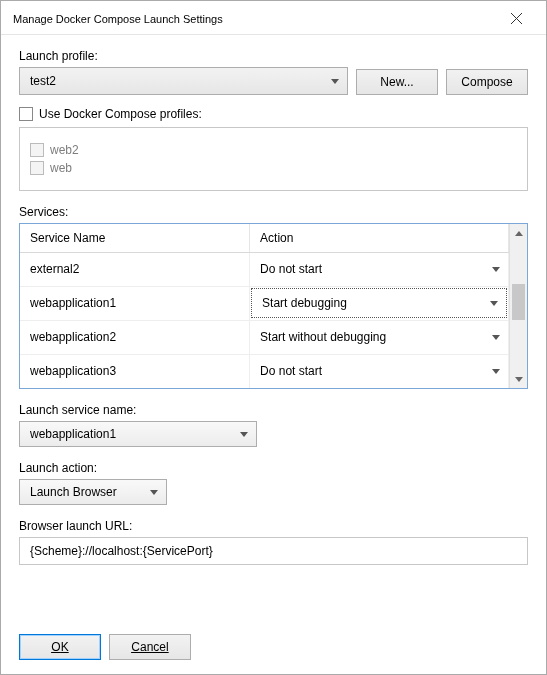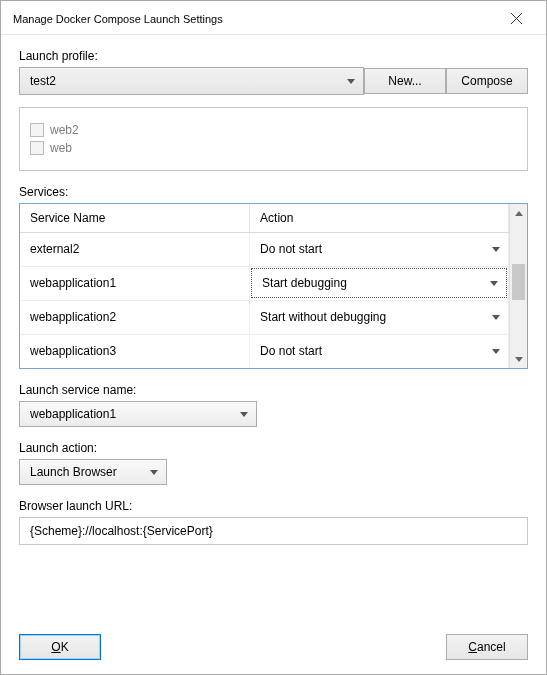--- a/index.html
+++ b/index.html
@@ -30,21 +30,21 @@
     cursor: pointer;
   }
   .close-btn svg { stroke: #333; stroke-width: 1; }
   .content {
     padding: 14px 18px 10px 18px;
     flex: 1;
     display: flex;
     flex-direction: column;
   }
   .label { margin-bottom: 4px; }
-  .row { display: flex; margin-bottom: 12px; align-items: center; }
+  .row { display: flex; gap: 8px; margin-bottom: 12px; align-items: flex-end; }
   .select, .input, .btn, .action-select {
     font: inherit;
     border: 1px solid #adadad;
     background: #fff;
     height: 26px;
   }
   .profile-select {
     flex: 1;
     background: linear-gradient(#f2f2f2,#e6e6e6);
     border: 1px solid #adadad;
@@ -140,22 +140,23 @@
     display: inline-flex; align-items: center; justify-content: space-between;
     background: linear-gradient(#f9f9f9,#ececec);
     border: 1px solid #adadad;
     height: 26px; padding: 0 8px 0 10px; cursor: pointer;
   }
   .url-input {
     width: 100%; height: 28px; border: 1px solid #c7c7c7;
     padding: 0 10px; font: inherit; background: #fff;
   }
   .footer {
-    display: flex; justify-content: space-between; gap: 8px;
+    display: flex; justify-content: flex-start; gap: 8px;
     padding: 8px 18px 14px 18px;
+    text-decoration: underline;
   }
   .spacer-flex { flex: 1; }
   .underline-first::first-letter { text-decoration: underline; }
 </style>
 </head>
 <body>
 
 <div class="titlebar">
   <span class="title">Manage Docker Compose Launch Settings</span>
   <div class="close-btn">
@@ -171,20 +172,24 @@
   <div class="label">Launch profile:</div>
   <div class="row">
     <div class="profile-select">
       <span>test2</span>
       <span class="caret-down"></span>
     </div>
     <button class="btn">New...</button>
     <button class="btn">Compose</button>
   </div>
 
+  <div class="checkbox-row">
+    <span class="chk"></span>
+    <span>Use Docker Compose profiles:</span>
+  </div>
 
   <div class="profiles-box">
     <div class="checkbox-row">
       <span class="chk disabled"></span>
       <span class="disabled-text">web2</span>
     </div>
     <div class="checkbox-row">
       <span class="chk disabled"></span>
       <span class="disabled-text">web</span>
     </div>

